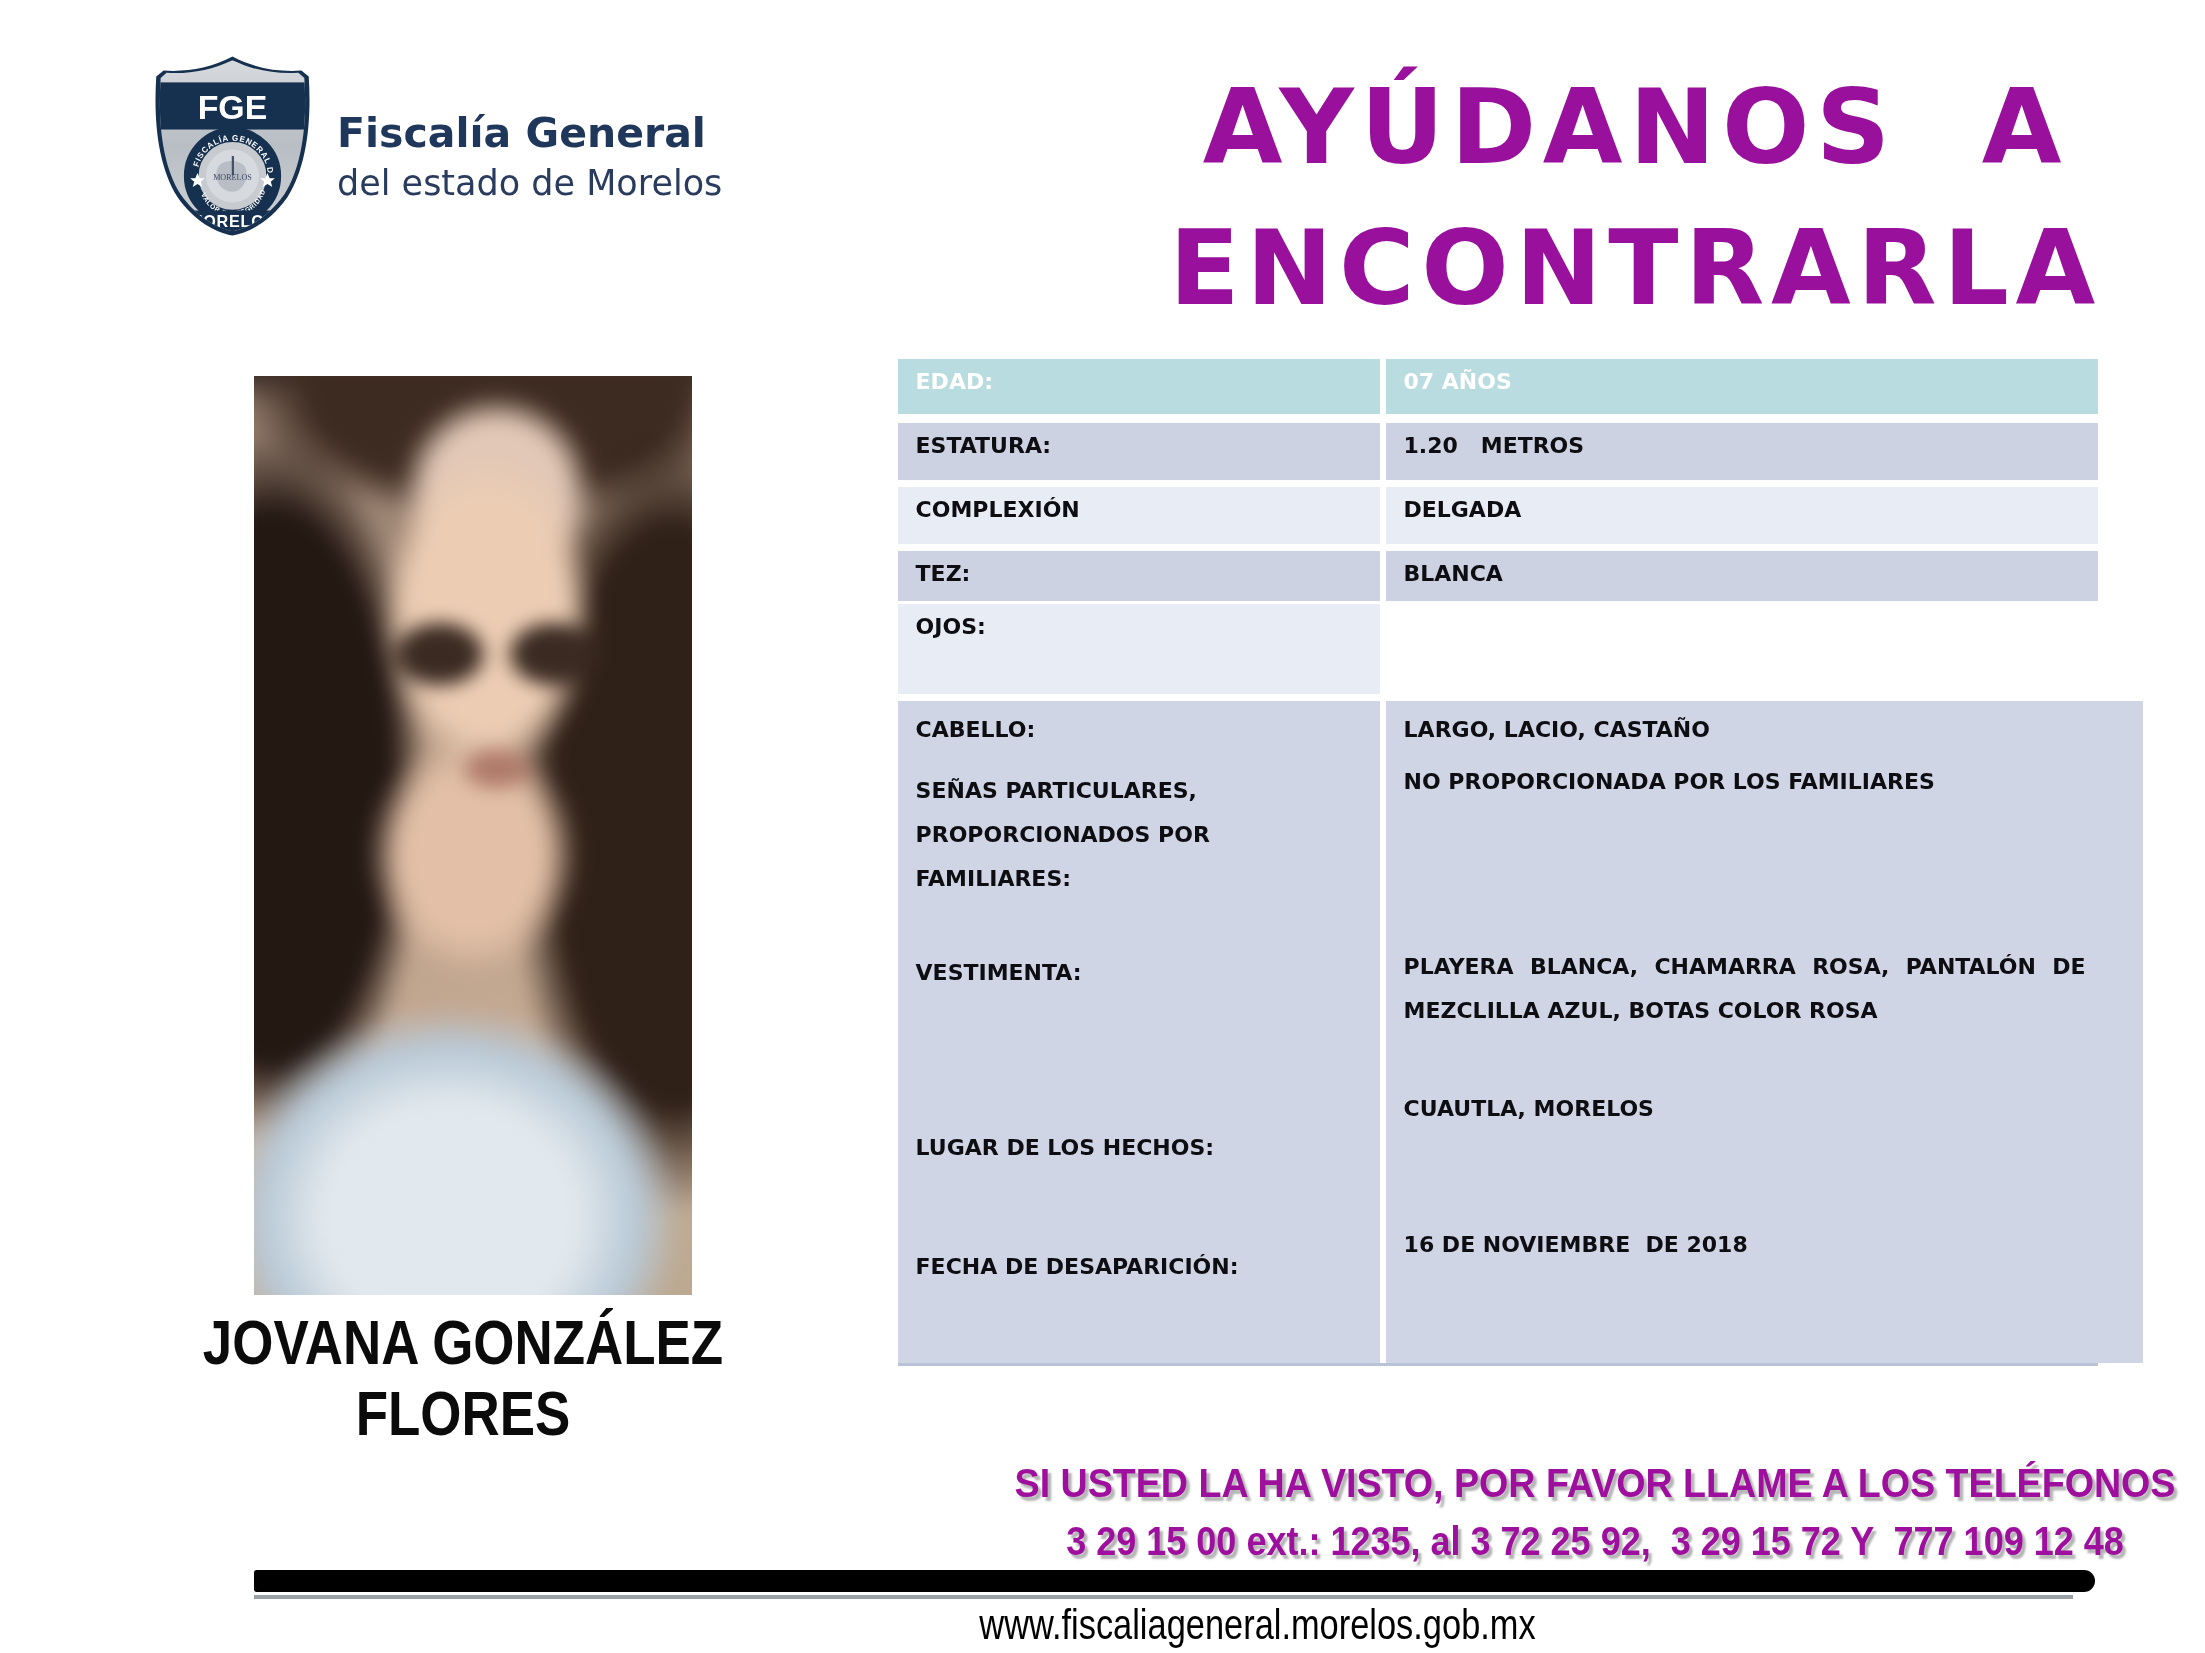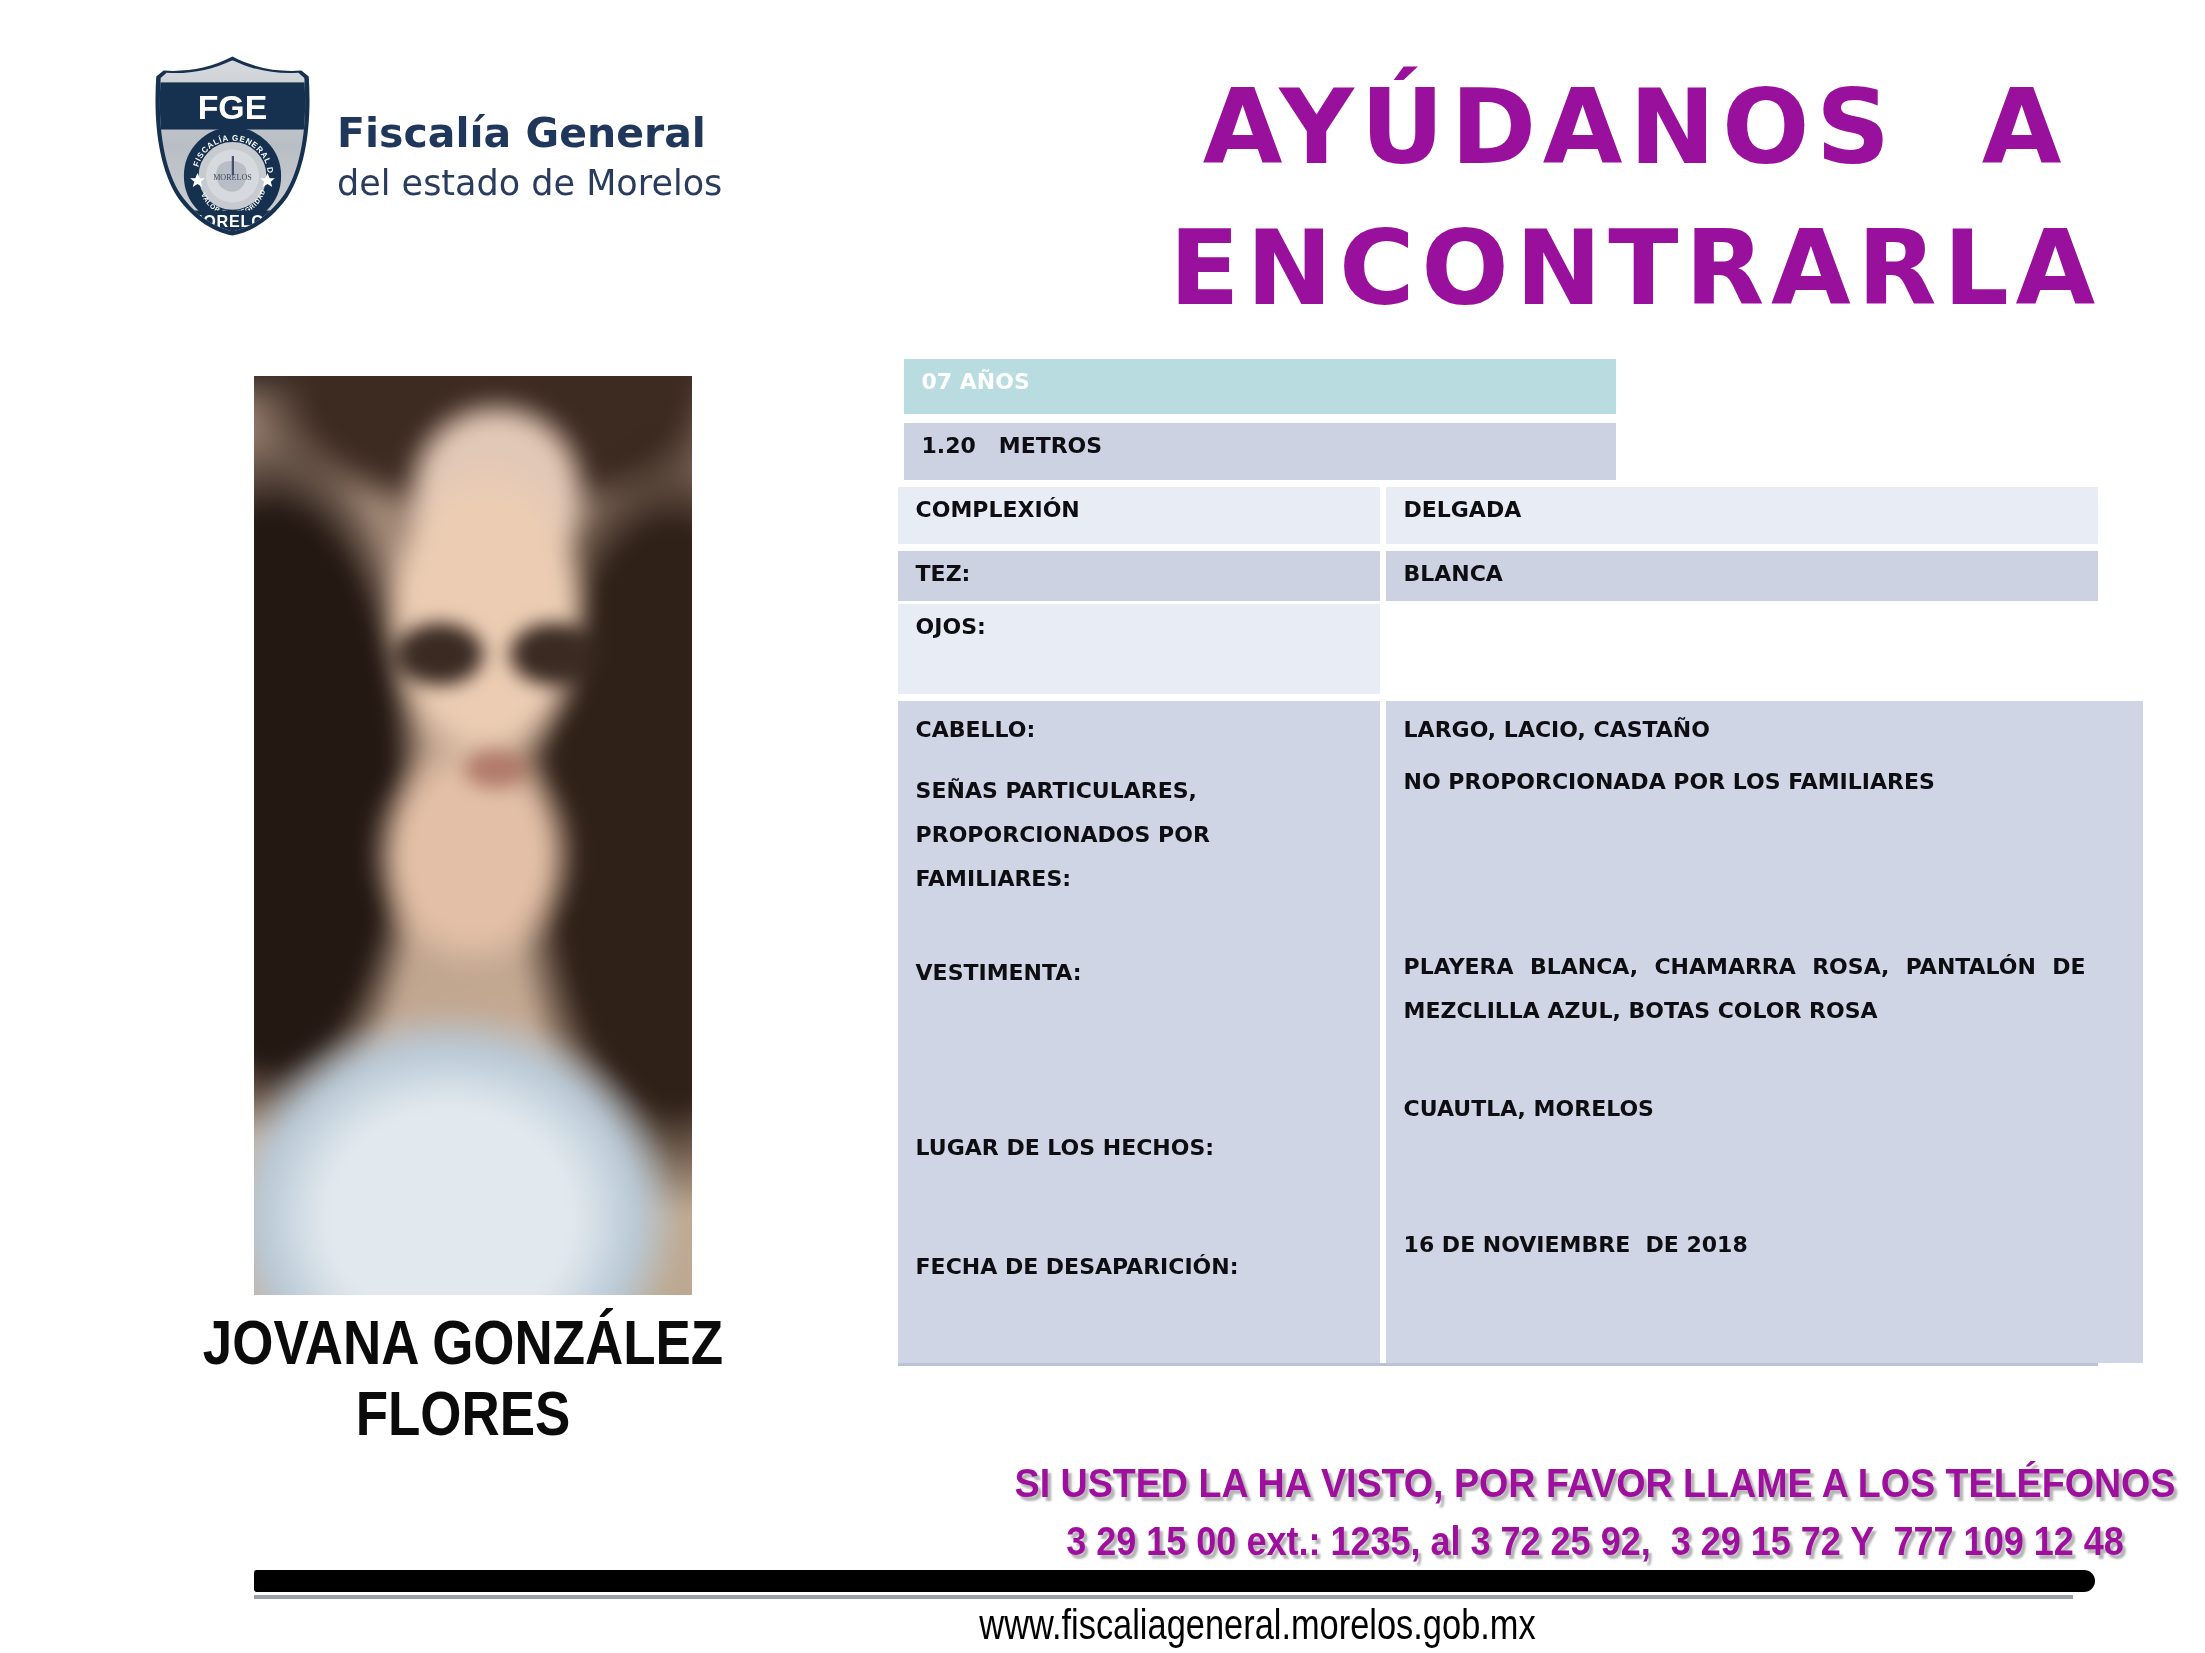--- a/index.html
+++ b/index.html
@@ -142,23 +142,25 @@
 <div class="photo">
   <div class="paint"></div>
 </div>
 
 <div class="person-name">
   <div>JOVANA GONZÁLEZ</div>
   <div>FLORES</div>
 </div>
 
 <div class="trow row1">
+  <div class="cell lbl r-teal">EDAD:</div>
   <div class="cell val r-teal">07 AÑOS</div>
 </div>
 <div class="trow row2">
+  <div class="cell lbl r-dark">ESTATURA:</div>
   <div class="cell val r-dark">1.20   METROS</div>
 </div>
 <div class="trow row3">
   <div class="cell lbl r-light">COMPLEXIÓN</div>
   <div class="cell val r-light">DELGADA</div>
 </div>
 <div class="trow row4">
   <div class="cell lbl r-dark">TEZ:</div>
   <div class="cell val r-dark">BLANCA</div>
 </div>

